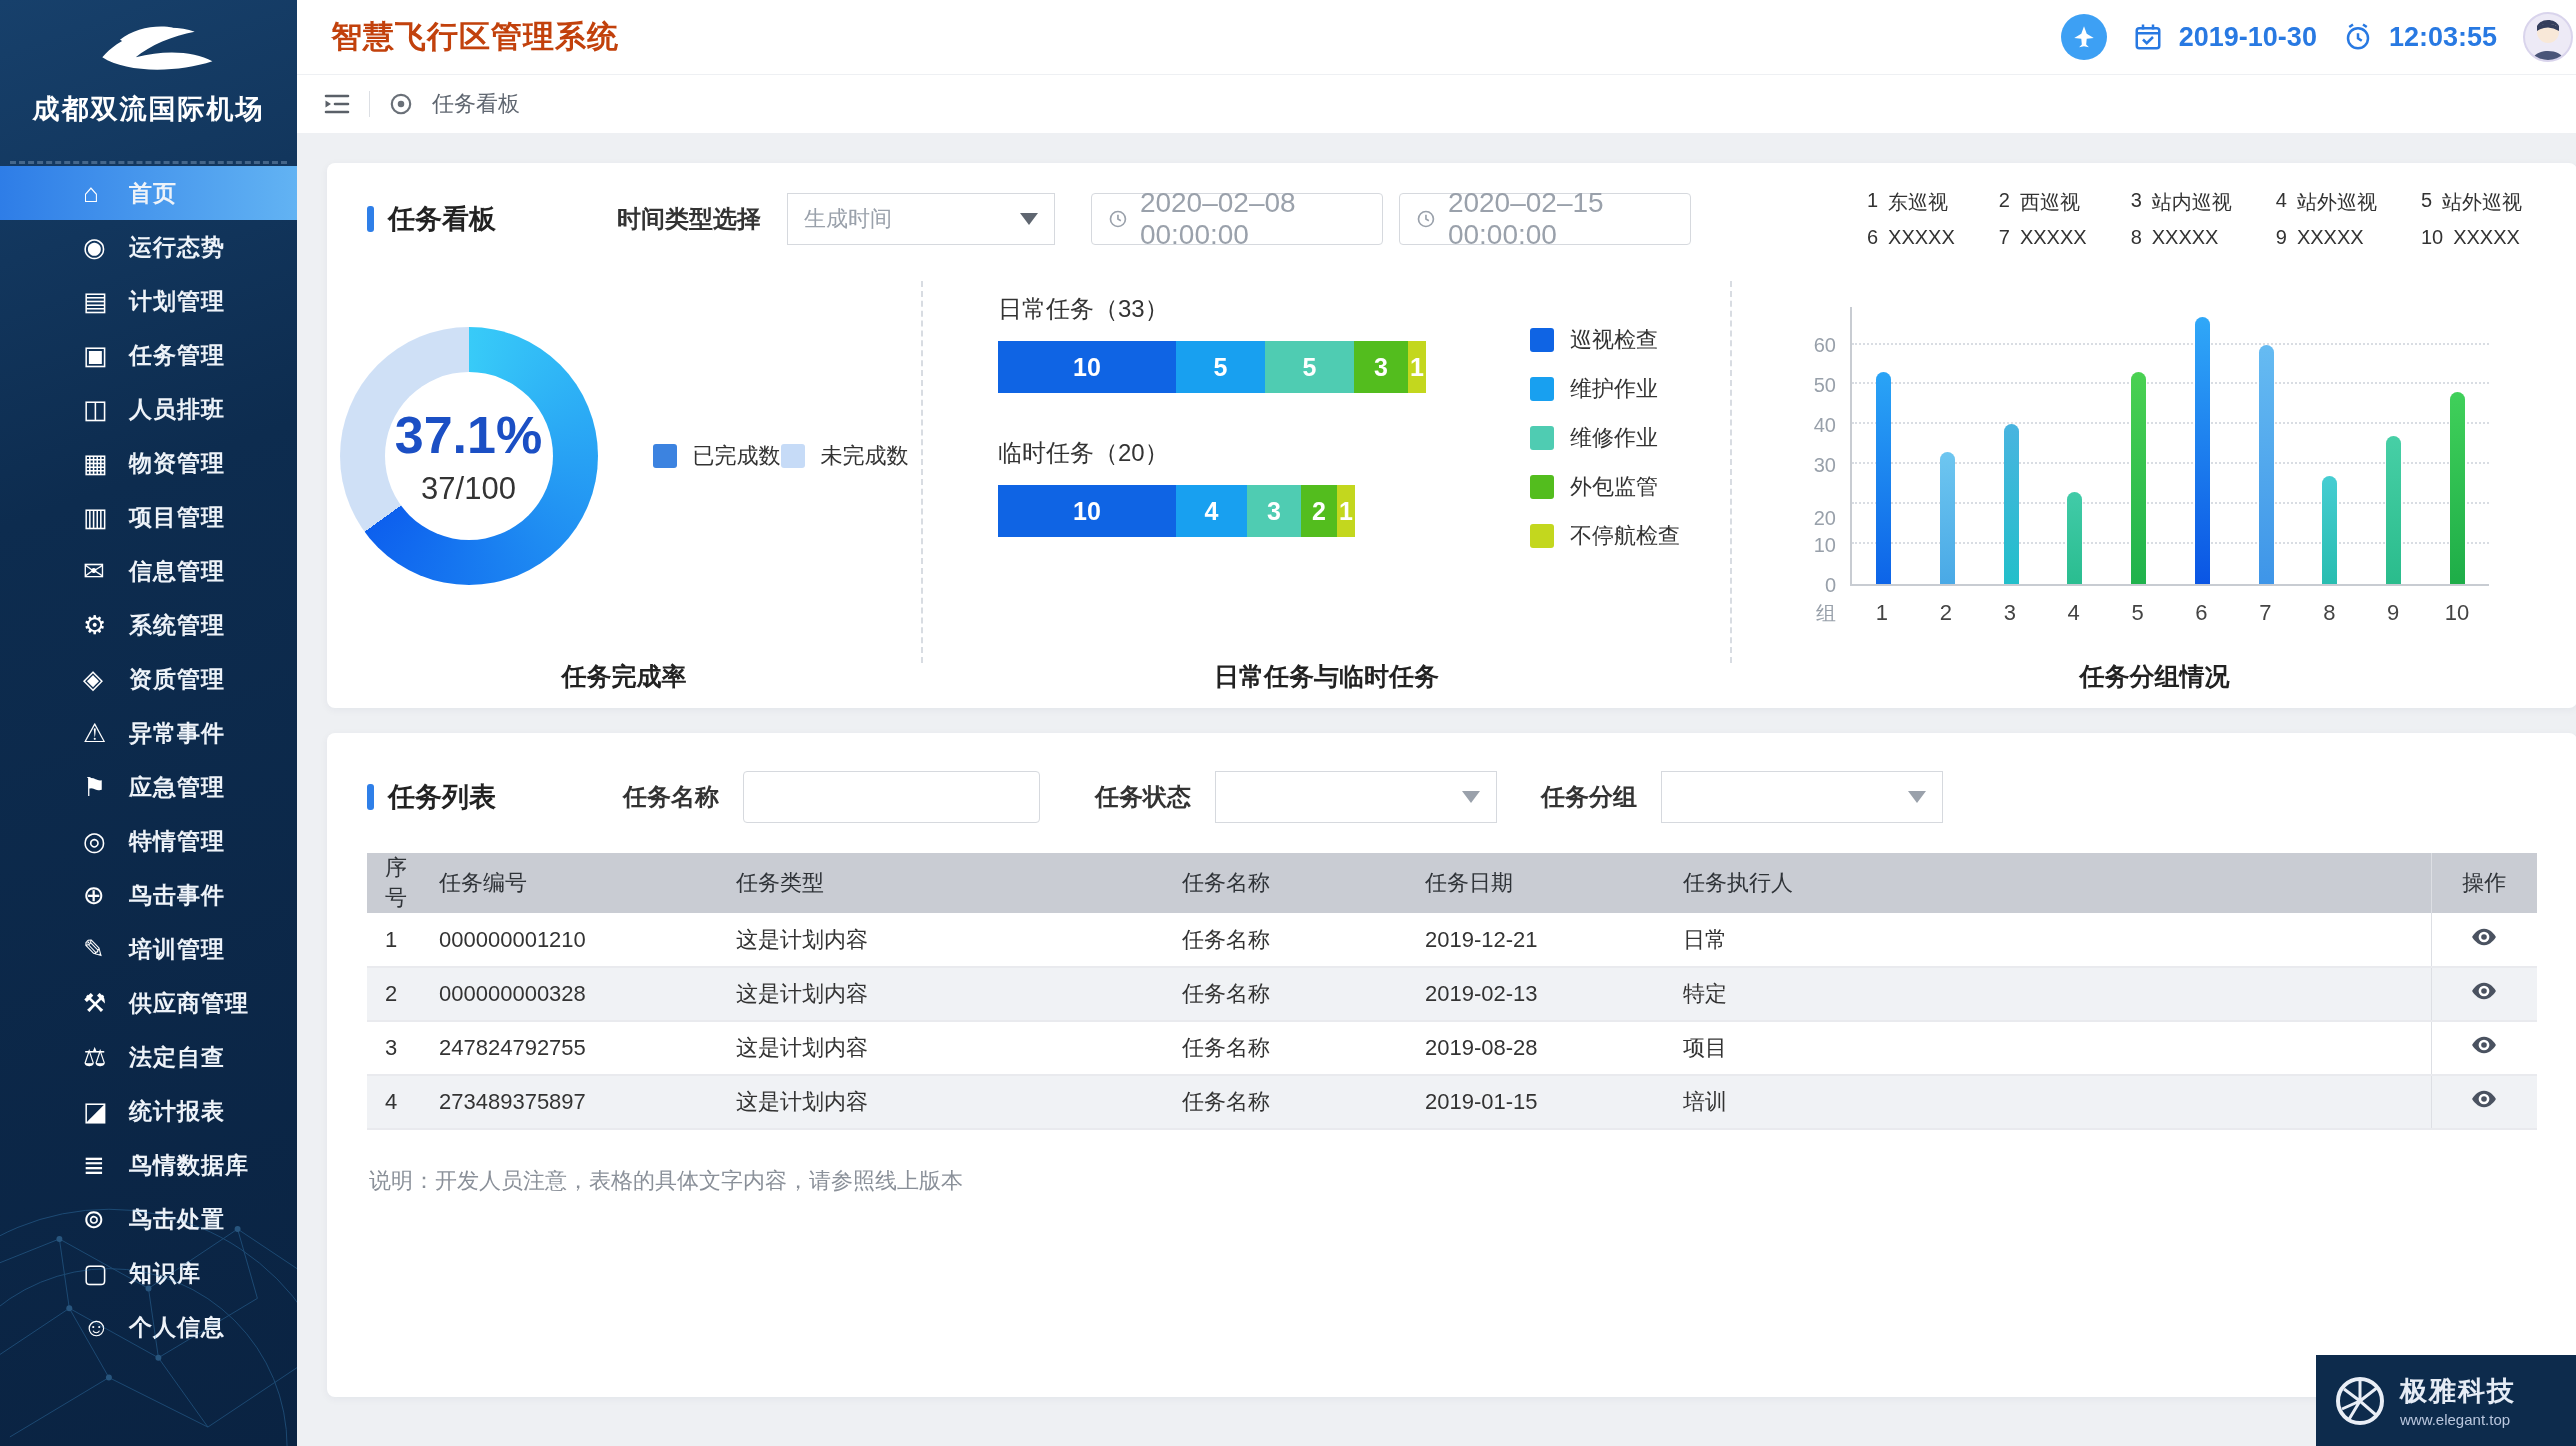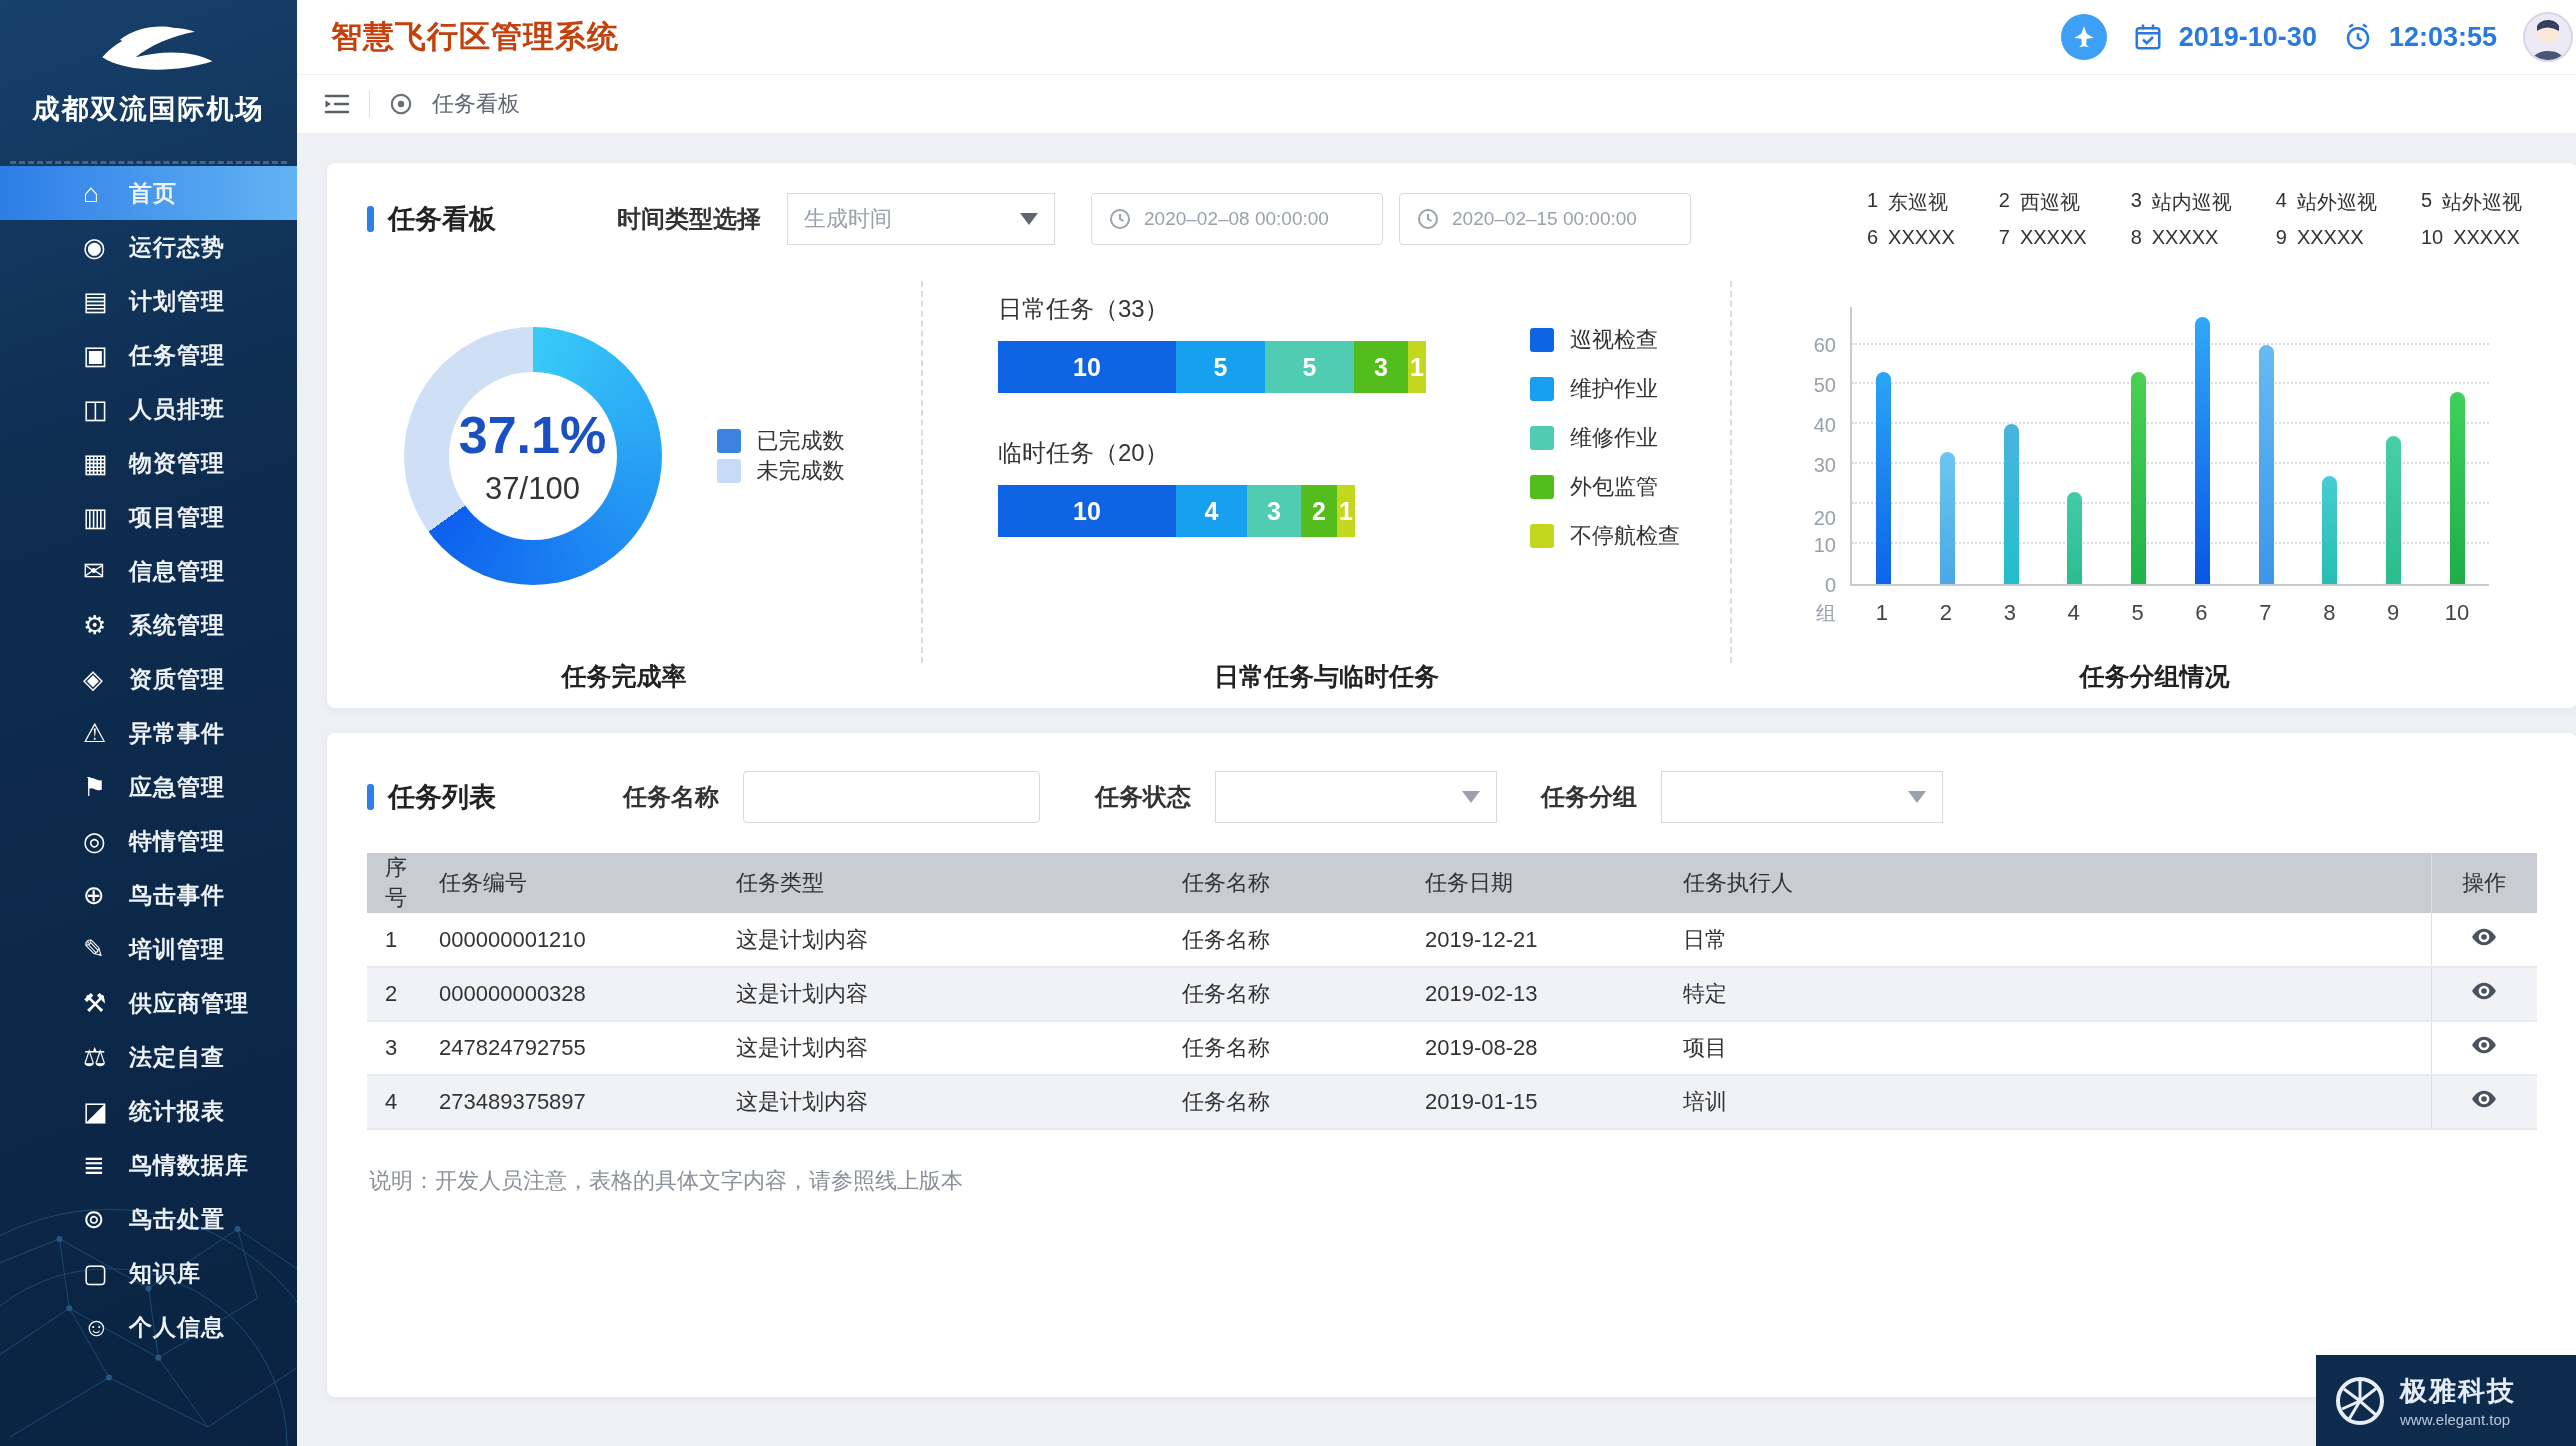--- a/index.html
+++ b/index.html
@@ -49,21 +49,21 @@
   .title-bar { width:7px; height:26px; background:#2f7fe8; border-radius:3px; }
   .title-text { font-size:27px; font-weight:700; color:#222; }
   .field-label { font-size:24px; font-weight:700; color:#333; }
   .sel-box { height:52px; border:1px solid #d6d9de; border-radius:0; background:#fff;
     display:flex; align-items:center; padding:0 16px; cursor:pointer; }
   .sel-value { font-size:22px; color:#9aa1ab; flex:1; }
   .caret { width:0; height:0; border-left:9px solid transparent; border-right:9px solid transparent;
     border-top:12px solid #5f6670; }
   .date-box { height:52px; border:1px solid #d6d9de; border-radius:4px; background:#fff;
     display:flex; align-items:center; gap:12px; padding:0 16px; color:#9aa1ab;
-    font-size:19px; cursor:pointer; }
+    font-size:28px; cursor:pointer; }
   .group-legend { margin-left:auto; display:grid; grid-template-columns:repeat(5,auto);
     column-gap:44px; row-gap:10px; font-size:20px; color:#333; }
   .gl-item { display:flex; gap:10px; white-space:nowrap; }
 
   .dash-body { display:flex; margin-top:28px; height:428px; }
   .dash-sec { position:relative; }
   .sec1 { width:594px; }
   .sec2 { width:807px; padding:16px 0 0 75px; }
   .sec3 { flex:1; padding:0 0 0 63px; }
   .v-dash { border-left:2px dashed #d8dce2; height:382px; margin-top:4px; }
@@ -72,21 +72,21 @@
 
   
   .donut-wrap { display:flex; align-items:center; justify-content:center; gap:55px; height:357px; }
   .donut { position:relative; width:258px; height:258px; border-radius:50%;
     background:conic-gradient(from 0deg,#38cbf8 0deg,#0d60ee 234deg,#cfe0f6 234deg,#cfe0f6 360deg); }
   .donut::after { content:""; position:absolute; inset:45px; background:#fff; border-radius:50%; }
   .donut-center { position:absolute; inset:0; display:flex; flex-direction:column;
     align-items:center; justify-content:center; z-index:2; }
   .donut-pct { font-size:52px; font-weight:700; color:#1b4fc4; }
   .donut-ratio { font-size:31px; color:#333; margin-top:6px; }
-  .d-legend { display:flex; flex-direction:column; }
+  .d-legend { display:flex; }
   .leg-item { display:flex; align-items:center; gap:16px; font-size:22px; color:#333; }
   .leg-sq { width:24px; height:24px; border-radius:3px; }
 
   
   .stack-title { font-size:24px; color:#333; font-weight:500; }
   .stack-row { display:flex; height:52px; margin-top:16px; }
   .stack-seg { display:flex; align-items:center; justify-content:center;
     color:#fff; font-size:25px; font-weight:700; }
   .t-legend { position:absolute; right:50px; top:48px; display:flex;
     flex-direction:column; gap:19px; }

